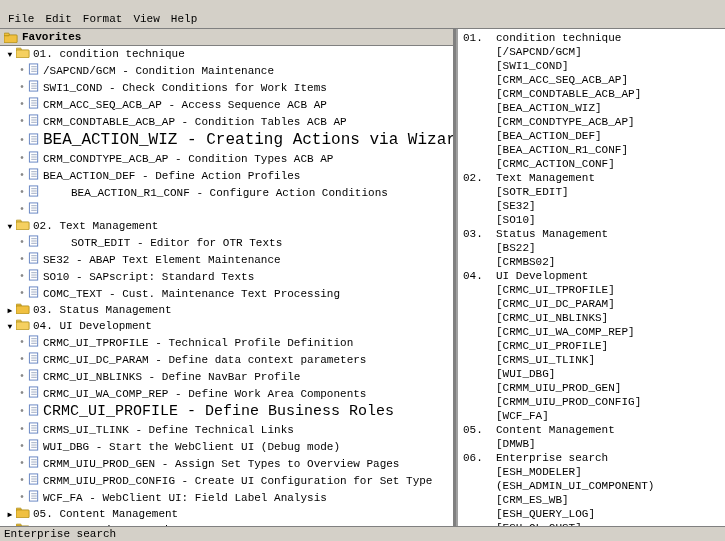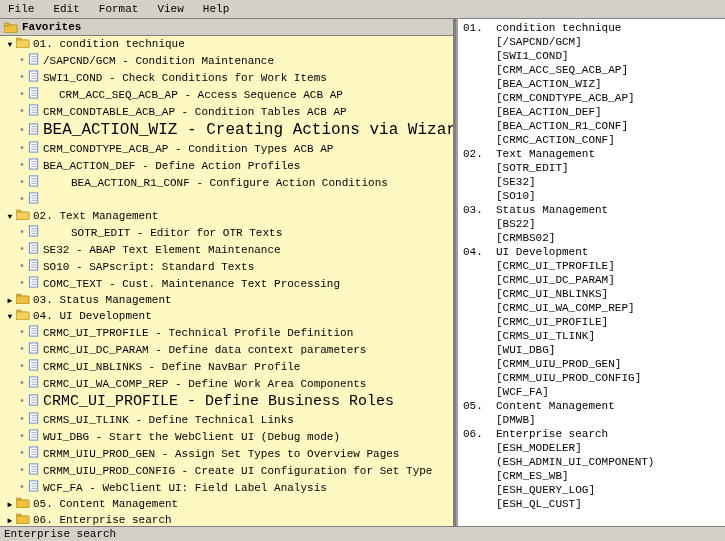--- a/index.html
+++ b/index.html
@@ -13,41 +13,42 @@
       display: flex;
       flex-direction: column;
     }
 
     
     .menubar {
       display: flex;
       background: #d4d0c8;
       border-bottom: 1px solid #808080;
       padding: 2px 4px;
-      gap: 11px;
+      gap: 3px;
       flex-shrink: 0;
+      margin-top: 10px;
     }
     .menubar-item {
       font-size: 11px;
       cursor: pointer;
       padding: 1px 4px;
       color: #000;
     }
 
     
     .main-container {
       display: flex;
       flex: 1;
       overflow: hidden;
     }
 
     
     .left-panel {
       width: 455px;
-      background: #fef9c3;
+      background: #ffffff;
       border-right: 2px solid #808080;
       overflow-y: auto;
       overflow-x: hidden;
       flex-shrink: 0;
     }
 
     .tree-header {
       background: #d4d0c8;
       padding: 2px 4px;
       font-weight: bold;
@@ -187,21 +188,21 @@
           <span style="font-size: 11px;">SWI1_COND - Check Conditions for Work Items</span>
         </div>
         <div class="tree-item tree-indent-1">
           <span class="expand-icon" style="color: rgb(136, 136, 136); font-size: 10px;">•</span>
           <span style="margin-right: 3px;"><svg viewBox="0 0 12 13" width="12" height="12" fill="none">
               <rect x="1" y="1" width="9" height="11" fill="#ffffff" stroke="#6080c0" stroke-width="1"></rect>
               <line x1="3" y1="4" x2="9" y2="4" stroke="#8090b0" stroke-width="0.8"></line>
               <line x1="3" y1="6.5" x2="9" y2="6.5" stroke="#8090b0" stroke-width="0.8"></line>
               <line x1="3" y1="9" x2="9" y2="9" stroke="#8090b0" stroke-width="0.8"></line>
             </svg></span>
-          <span style="font-size: 11px; margin-left: 16px;">CRM_ACC_SEQ_ACB_AP - Access Sequence ACB AP</span>
+          <span style="font-size: 11px;">CRM_ACC_SEQ_ACB_AP - Access Sequence ACB AP</span>
         </div>
         <div class="tree-item tree-indent-1">
           <span class="expand-icon" style="color: rgb(136, 136, 136); font-size: 10px;">•</span>
           <span style="margin-right: 3px;"><svg viewBox="0 0 12 13" width="12" height="12" fill="none">
               <rect x="1" y="1" width="9" height="11" fill="#ffffff" stroke="#6080c0" stroke-width="1"></rect>
               <line x1="3" y1="4" x2="9" y2="4" stroke="#8090b0" stroke-width="0.8"></line>
               <line x1="3" y1="6.5" x2="9" y2="6.5" stroke="#8090b0" stroke-width="0.8"></line>
               <line x1="3" y1="9" x2="9" y2="9" stroke="#8090b0" stroke-width="0.8"></line>
             </svg></span>
           <span style="font-size: 11px;">CRM_CONDTABLE_ACB_AP - Condition Tables ACB AP</span>
@@ -439,20 +440,21 @@
   </div>
 
   <div class="splitter"></div>
 
   <div class="right-panel">
     <div id="code-container">
         <div class="code-line">01.  condition technique</div>
         <div class="code-line">     [/SAPCND/GCM]</div>
         <div class="code-line">     [SWI1_COND]</div>
         <div class="code-line">     [CRM_ACC_SEQ_ACB_AP]</div>
+        <div class="code-line">     [CRM_CONDTABLE_ACB_AP]</div>
         <div class="code-line">     [BEA_ACTION_WIZ]</div>
         <div class="code-line">     [CRM_CONDTYPE_ACB_AP]</div>
         <div class="code-line">     [BEA_ACTION_DEF]</div>
         <div class="code-line">     [BEA_ACTION_R1_CONF]</div>
         <div class="code-line">     [CRMC_ACTION_CONF]</div>
         <div class="code-line">02.  Text Management</div>
         <div class="code-line">     [SOTR_EDIT]</div>
         <div class="code-line">     [SE32]</div>
         <div class="code-line">     [SO10]</div>
         <div class="code-line">03.  Status Management</div>

